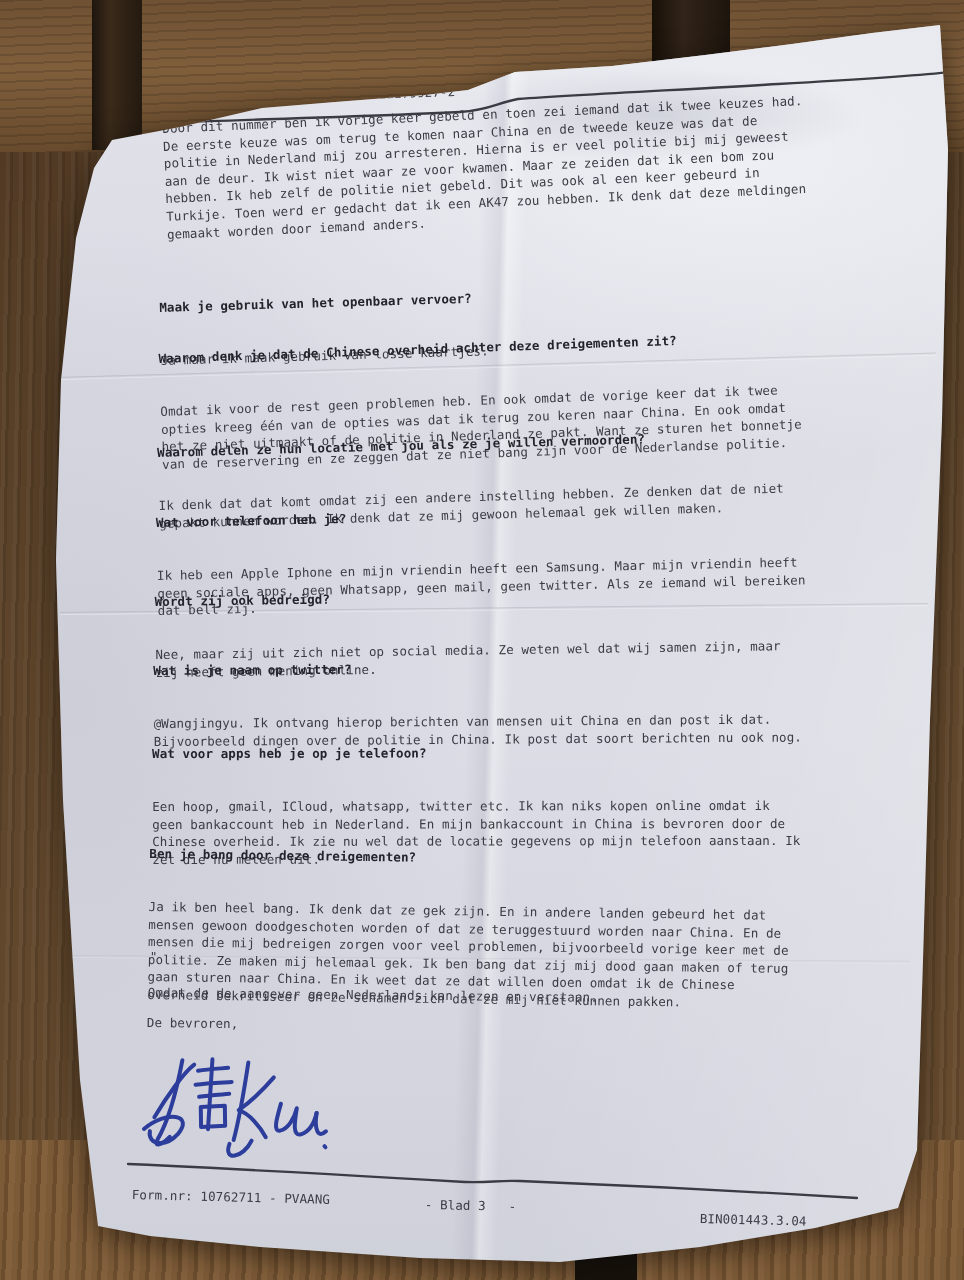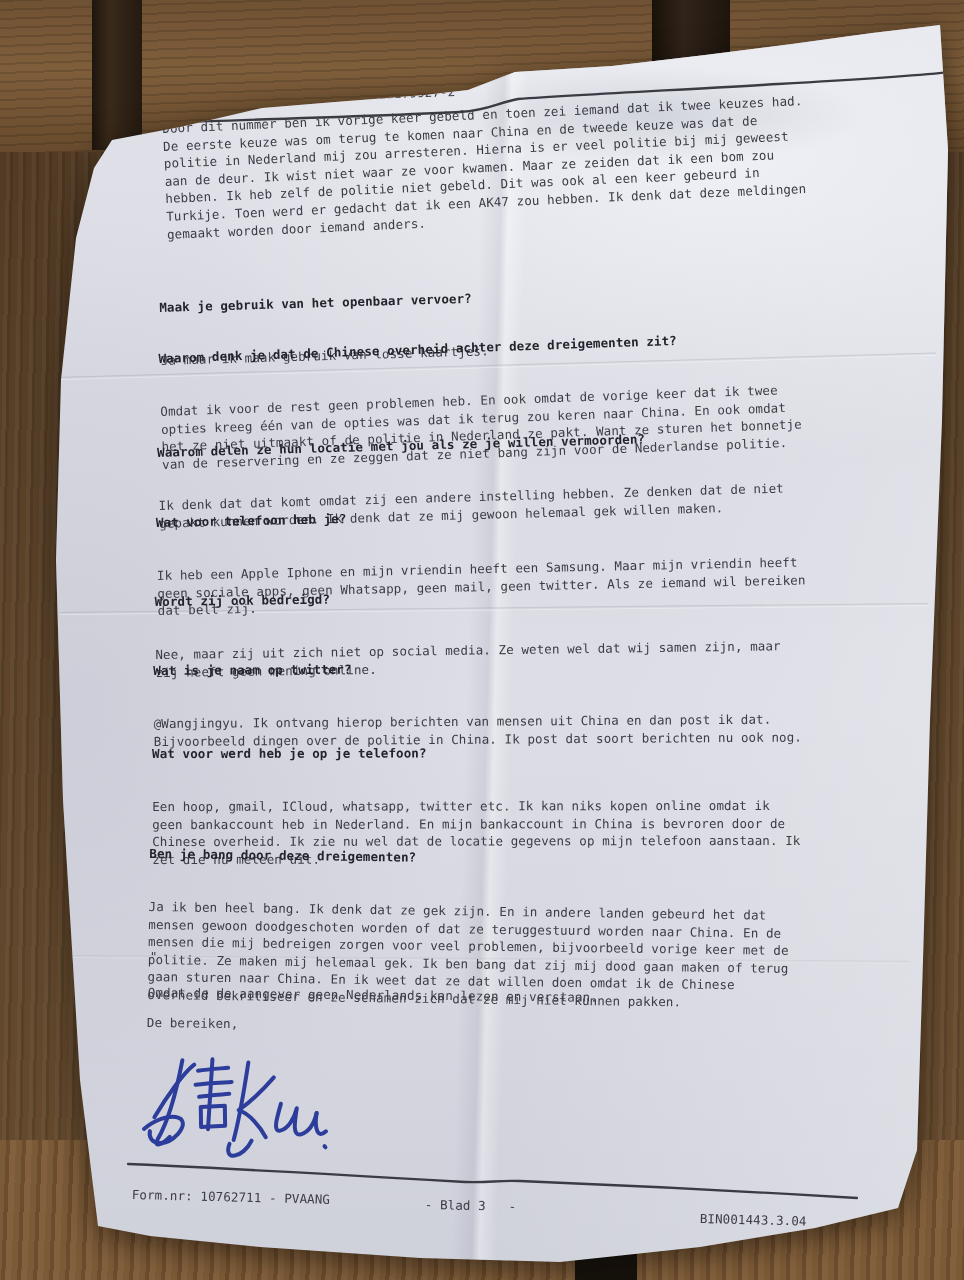--- a/index.html
+++ b/index.html
@@ -125,39 +125,39 @@
         <div class="q">Wordt zij ook bedreigd?</div>
         <div class="a">Nee, maar zij uit zich niet op social media. Ze weten wel dat wij samen zijn, maar
 zij heeft geen mening online.</div>
       </div>
       <div class="tb b-q5">
         <div class="q">Wat is je naam op twitter?</div>
         <div class="a">@Wangjingyu. Ik ontvang hierop berichten van mensen uit China en dan post ik dat.
 Bijvoorbeeld dingen over de politie in China. Ik post dat soort berichten nu ook nog.</div>
       </div>
       <div class="tb b-q6">
-        <div class="q">Wat voor werd heb je op je telefoon?</div>
+        <div class="q">Wat voor apps heb je op je telefoon?</div>
         <div class="a">Een hoop, gmail, ICloud, whatsapp, twitter etc. Ik kan niks kopen online omdat ik
 geen bankaccount heb in Nederland. En mijn bankaccount in China is bevroren door de
 Chinese overheid. Ik zie nu wel dat de locatie gegevens op mijn telefoon aanstaan. Ik
 zet die nu meteen uit.</div>
       </div>
       <div class="tb b-q7">
         <div class="q">Ben je bang door deze dreigementen?</div>
         <div class="a">Ja ik ben heel bang. Ik denk dat ze gek zijn. En in andere landen gebeurd het dat
 mensen gewoon doodgeschoten worden of dat ze teruggestuurd worden naar China. En de
 mensen die mij bedreigen zorgen voor veel problemen, bijvoorbeeld vorige keer met de
 politie. Ze maken mij helemaal gek. Ik ben bang dat zij mij dood gaan maken of terug
 gaan sturen naar China. En ik weet dat ze dat willen doen omdat ik de Chinese
 overheid bekritiseer en ze schamen zich dat ze mij niet kunnen pakken.</div>
       </div>
 
       <div class="tb b-quote">"</div>
       <div class="tb b-closing">Omdat de de aangever geen Nederlands kan lezen en verstaan.</div>
-      <div class="tb b-signoff">De bereiken,</div>
+      <div class="tb b-signoff">De bevroren,</div>
 
       <svg class="abs svg-signature" width="200" height="130" viewBox="0 0 200 130">
         <path d="M22 84 C34 62 50 38 60 30"></path>
         <path d="M48 26 C44 52 38 84 26 106 C22 114 30 112 38 103"></path>
         <path d="M12 96 C34 76 62 80 46 100 C34 114 16 112 18 98"></path>
         <path d="M78 24 L76 94"></path>
         <path d="M64 36 C74 34 86 33 94 32"></path>
         <path d="M62 50 C74 48 88 47 98 46"></path>
         <path d="M66 62 C76 60 88 59 96 58"></path>
         <path d="M68 72 L92 70 L93 90 L69 92 Z"></path>

